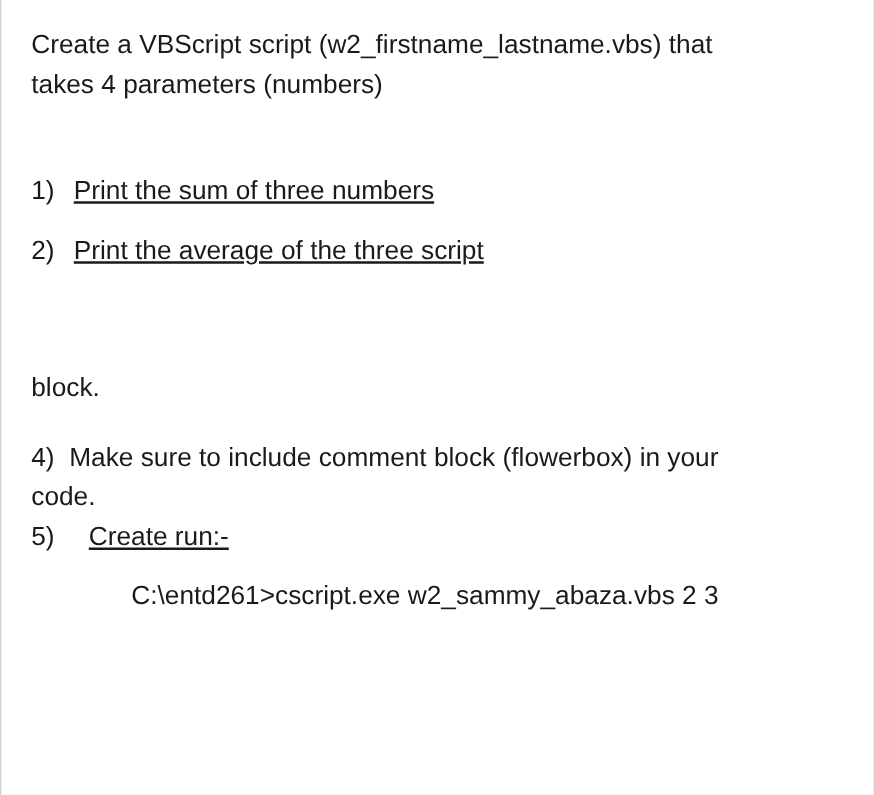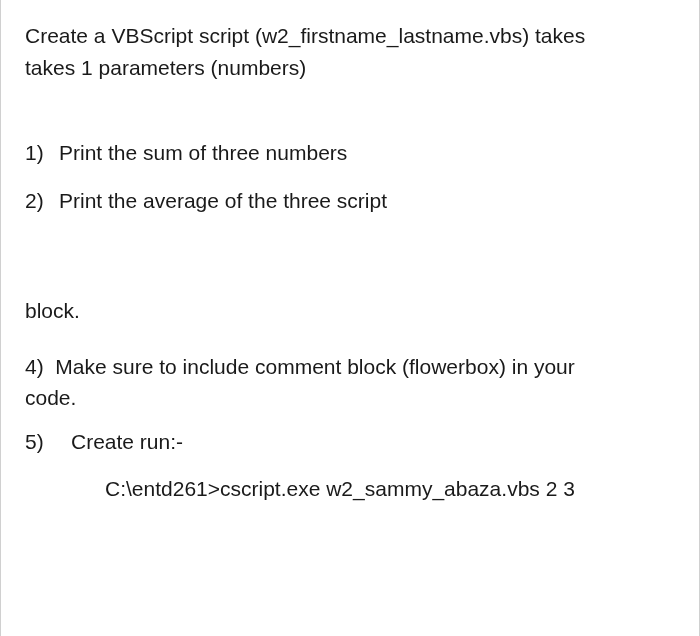--- a/index.html
+++ b/index.html
@@ -19,32 +19,33 @@
   }
   .content {
     padding: 20px 24px 20px 24px;
     font-size: 21px;
     line-height: 1.5;
   }
   .para {
     margin-bottom: 24px;
   }
   .para.tight {
-    margin-bottom: 12px;
+    margin-bottom: 0;
   }
   .list-row {
     display: flex;
     margin-bottom: 16px;
   }
   .list-marker {
     width: 34px;
     flex: 0 0 34px;
   }
   .list-body {
     flex: 1;
+    text-decoration: underline;
   }
   .list-row.wide .list-marker {
     width: 46px;
     flex: 0 0 46px;
   }
   .sample-cmd {
     margin-left: 80px;
     margin-top: 0;
   }
   .sample-tail {
@@ -53,22 +54,22 @@
   .spacer {
     height: 30px;
   }
 </style>
 </head>
 <body>
 
 <div class="content">
 
   <div class="para">
-    <span>Create a VBScript script (w2_firstname_lastname.vbs) takes</span><br>
-    <span>takes 1 parameters (numbers)</span>
+    <span>Create a VBScript script (w2_firstname_lastname.vbs) that</span><br>
+    <span>takes 4 parameters (numbers)</span>
   </div>
 
   <div class="spacer"></div>
 
   <div class="list-row">
     <div class="list-marker">1)</div>
     <div class="list-body">Print the sum of three numbers</div>
   </div>
 
   <div class="list-row">

